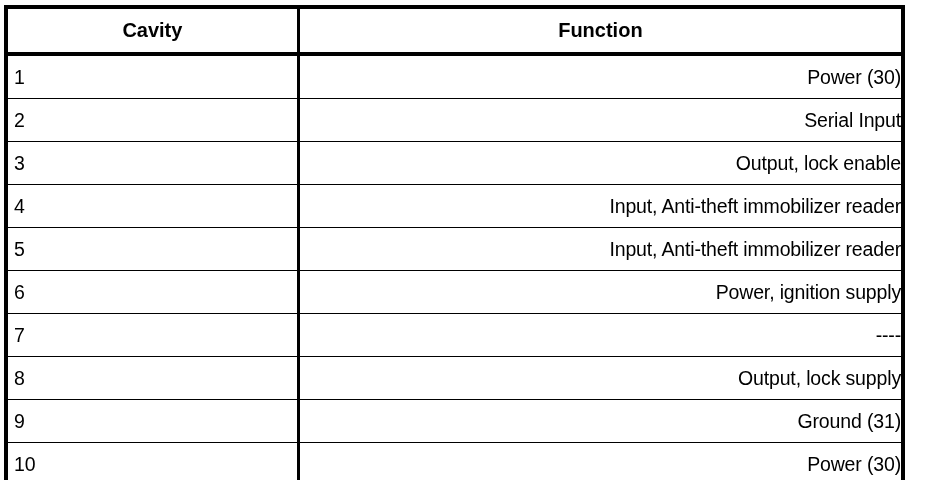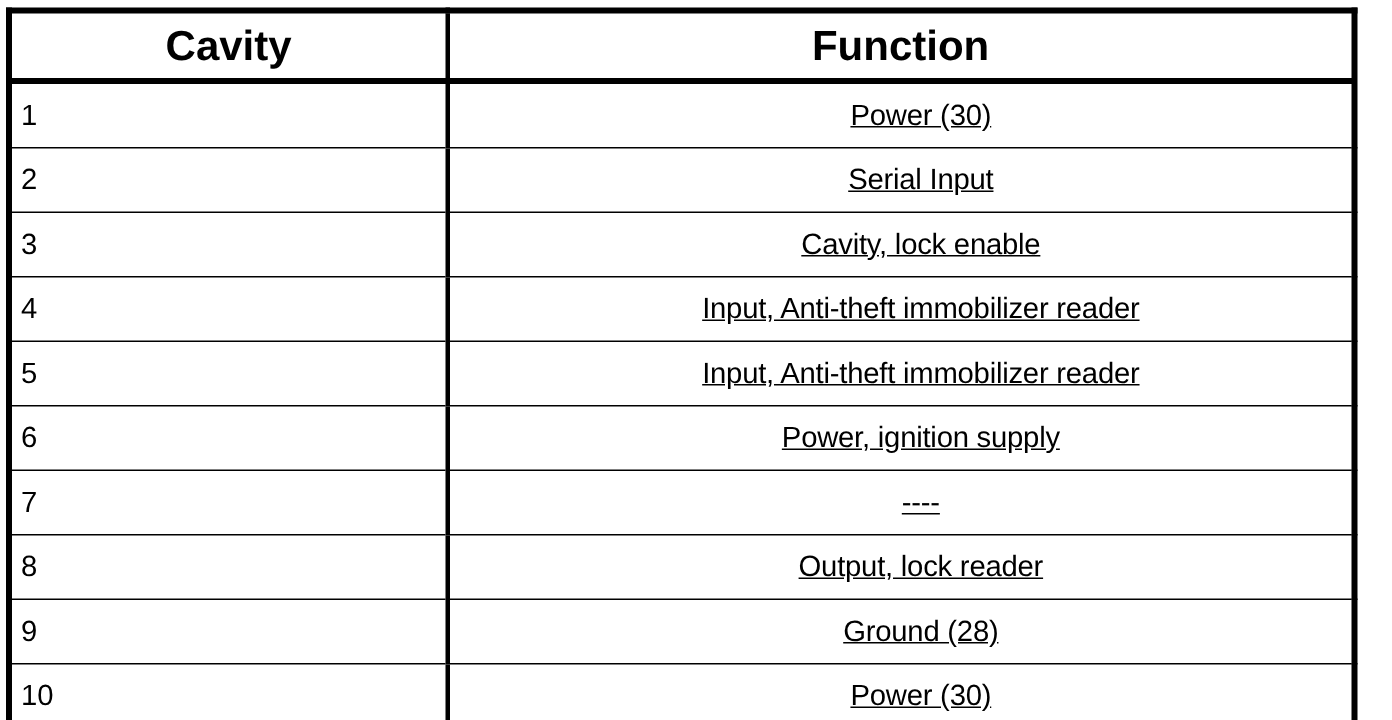--- a/index.html
+++ b/index.html
@@ -46,21 +46,21 @@
     font-weight: normal;
     white-space: nowrap;
     overflow: hidden;
   }
 
   
   .head-row th {
     height: 43px;
     line-height: 43px;
     font-weight: bold;
-    font-size: 28px;
+    font-size: 20px;
     text-align: center;
     border-bottom: 4px solid #000000;
   }
   .head-row th.h-cavity {
     border-right: 3px solid #000000;
   }
 
   
   .body-row td {
     border-bottom: 1px solid #000000;
@@ -68,23 +68,22 @@
   .body-row:last-child td {
     border-bottom: none;
   }
   .body-row td.c-cavity {
     border-right: 3px solid #000000;
     padding-left: 6px;
     text-align: left;
   }
   .body-row td.c-function {
     padding-left: 27px;
-    text-align: center;
+    text-align: right;
     letter-spacing: -0.15px;
-    text-decoration: underline;
   }
 </style>
 </head>
 <body>
 
 <div class="page">
 
   <table class="pinout-table">
     <colgroup>
       <col class="col-cavity">
@@ -100,45 +99,45 @@
       <tr class="body-row">
         <td class="c-cavity">1</td>
         <td class="c-function">Power (30)</td>
       </tr>
       <tr class="body-row">
         <td class="c-cavity">2</td>
         <td class="c-function">Serial Input</td>
       </tr>
       <tr class="body-row">
         <td class="c-cavity">3</td>
-        <td class="c-function">Cavity, lock enable</td>
+        <td class="c-function">Output, lock enable</td>
       </tr>
       <tr class="body-row">
         <td class="c-cavity">4</td>
         <td class="c-function">Input, Anti-theft immobilizer reader</td>
       </tr>
       <tr class="body-row">
         <td class="c-cavity">5</td>
         <td class="c-function">Input, Anti-theft immobilizer reader</td>
       </tr>
       <tr class="body-row">
         <td class="c-cavity">6</td>
         <td class="c-function">Power, ignition supply</td>
       </tr>
       <tr class="body-row">
         <td class="c-cavity">7</td>
         <td class="c-function">----</td>
       </tr>
       <tr class="body-row">
         <td class="c-cavity">8</td>
-        <td class="c-function">Output, lock reader</td>
+        <td class="c-function">Output, lock supply</td>
       </tr>
       <tr class="body-row">
         <td class="c-cavity">9</td>
-        <td class="c-function">Ground (28)</td>
+        <td class="c-function">Ground (31)</td>
       </tr>
       <tr class="body-row">
         <td class="c-cavity">10</td>
         <td class="c-function">Power (30)</td>
       </tr>
     </tbody>
   </table>
 
 </div>
 

